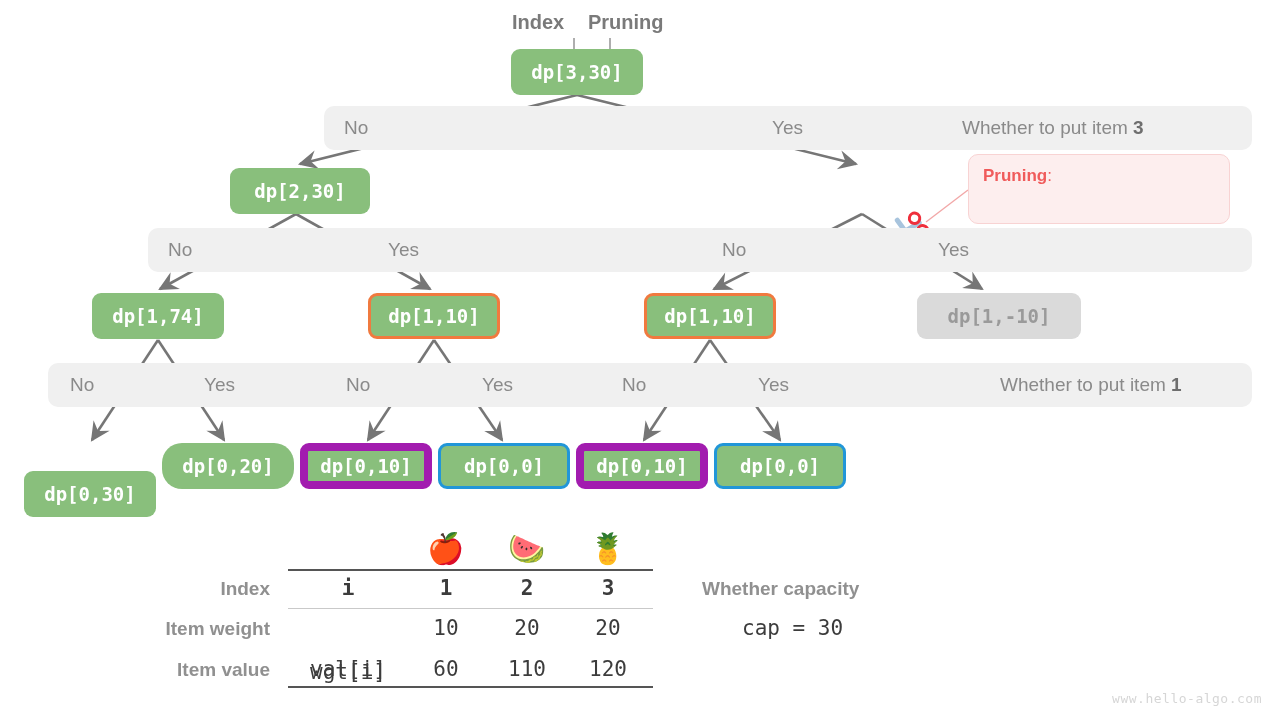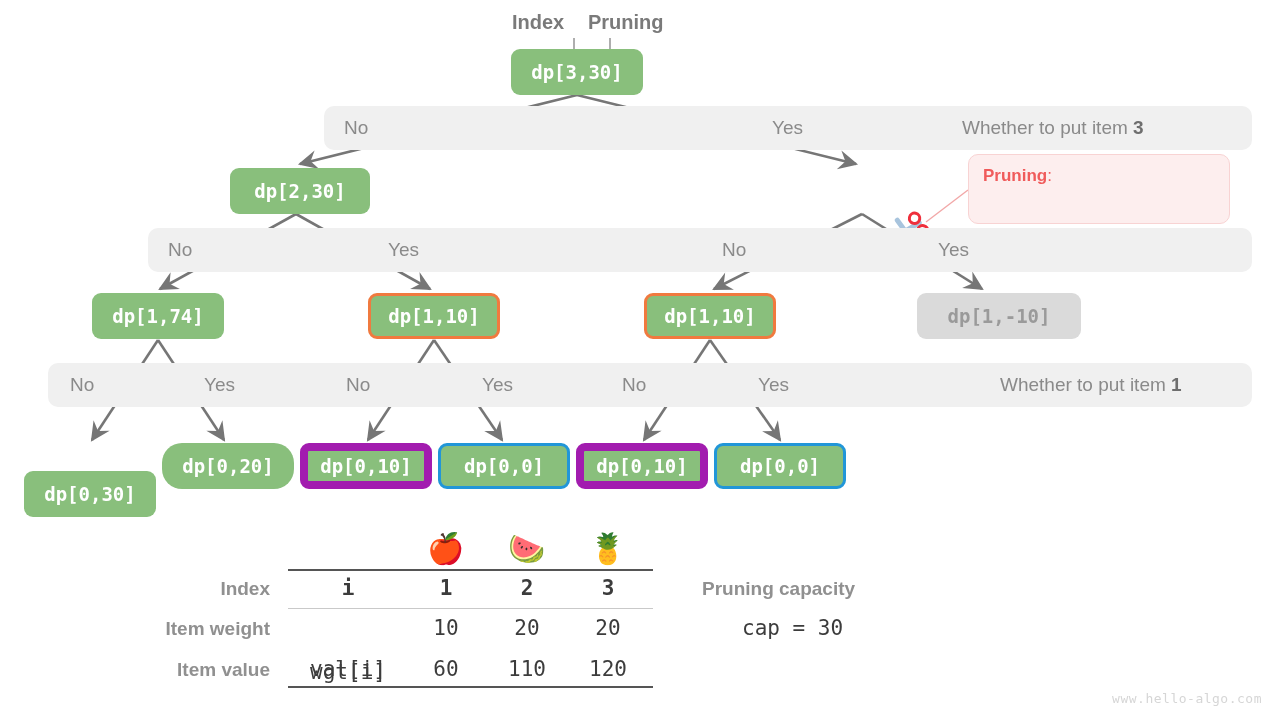--- a/index.html
+++ b/index.html
@@ -189,18 +189,18 @@
     <div class="cell" style="left:416px;top:96px;width:60px;">10</div>
     <div class="cell" style="left:497px;top:96px;width:60px;">20</div>
     <div class="cell" style="left:578px;top:96px;width:60px;">20</div>
 
     <div class="rowlabel" style="left:80px;top:139px;width:190px;">Item value</div>
     <div class="cell" style="left:296px;top:137px;width:104px;">val[i]</div>
     <div class="cell" style="left:416px;top:137px;width:60px;">60</div>
     <div class="cell" style="left:497px;top:137px;width:60px;">110</div>
     <div class="cell" style="left:578px;top:137px;width:60px;">120</div>
 
-    <div class="cap-title" style="left:702px;top:58px;">Pruning capacity</div>
+    <div class="cap-title" style="left:702px;top:58px;">Whether capacity</div>
     <div class="cap-code" style="left:702px;top:96px;margin-left:40px;">cap = 30</div>
   </div>
 
   <div class="watermark">www.hello-algo.com</div>
 </div>
 
 </body></html>

